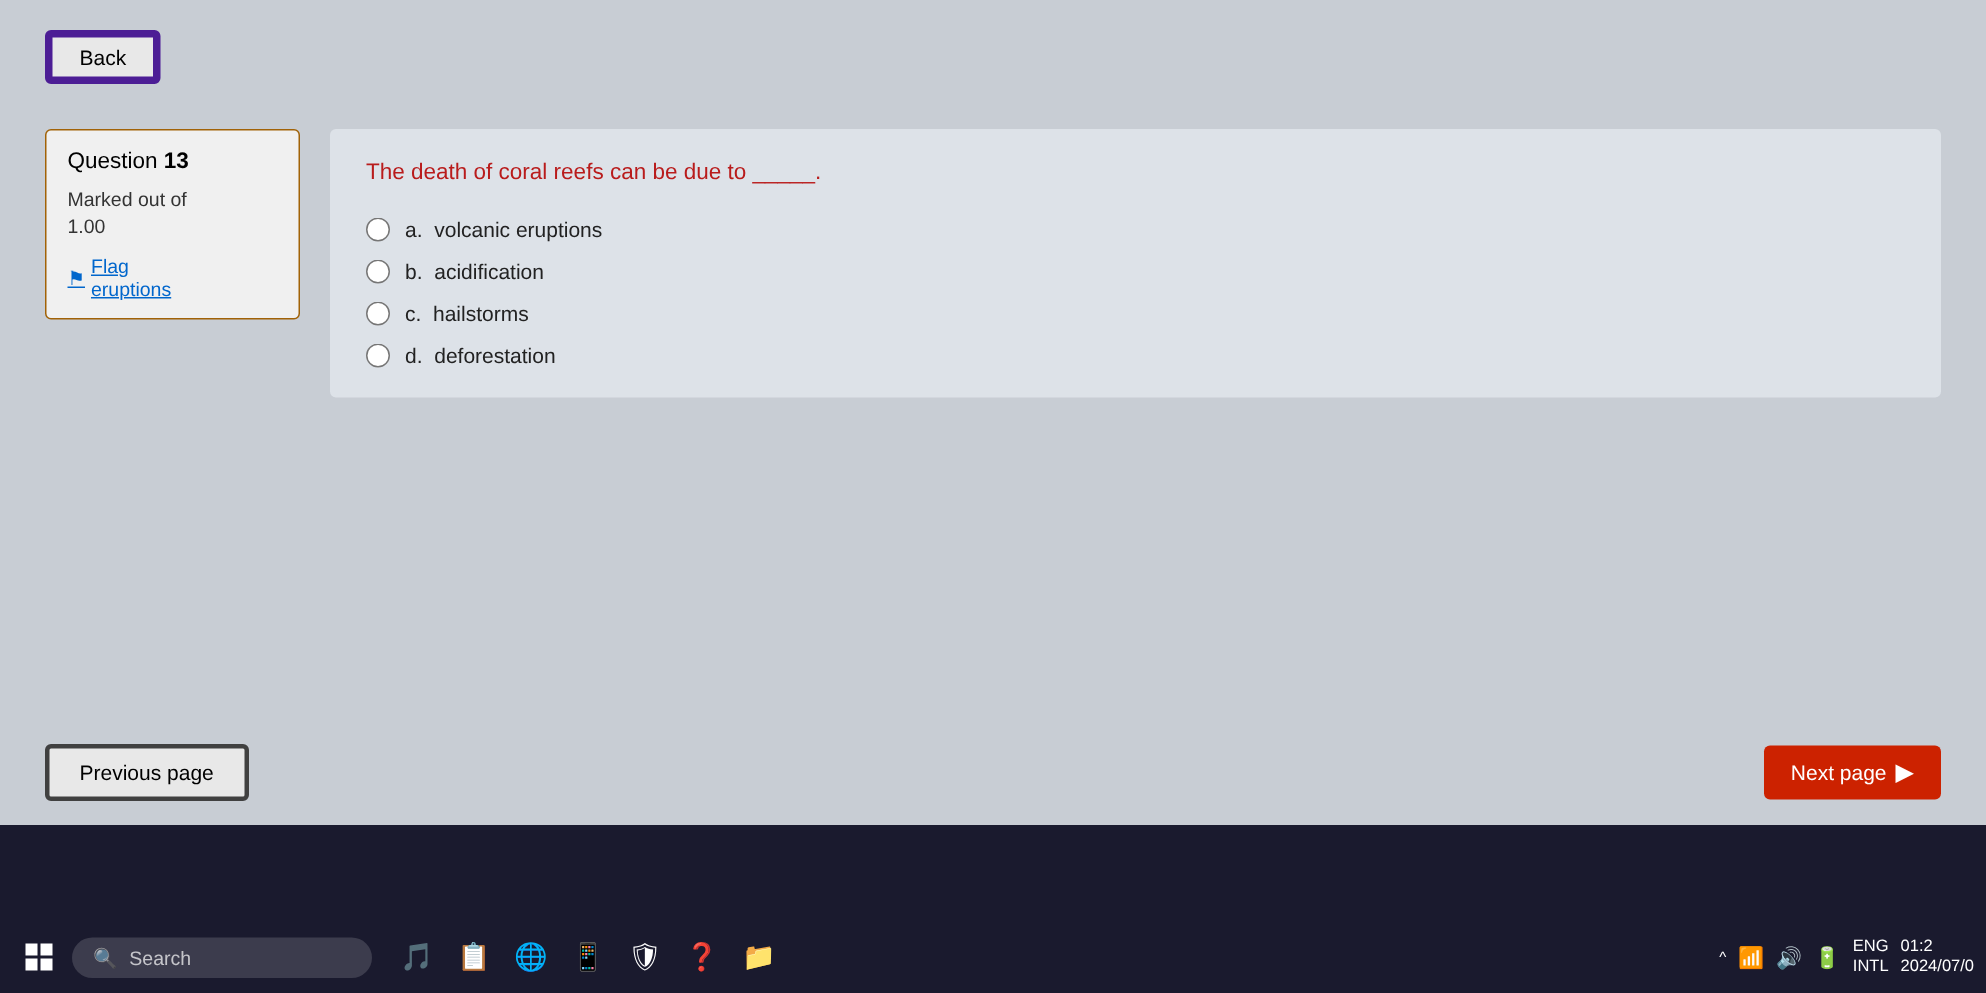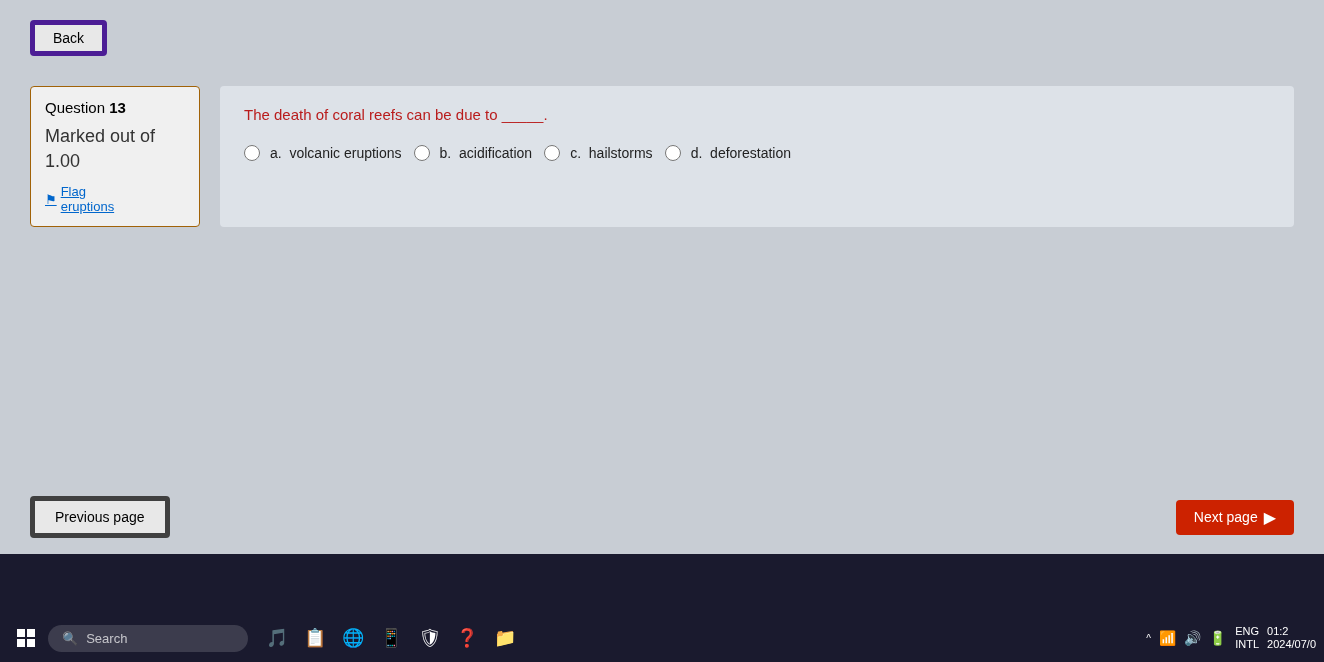--- a/index.html
+++ b/index.html
@@ -62,21 +62,21 @@
     }
 
     .not-answered {
       font-size: 13px;
       color: #333;
       margin-bottom: 10px;
       line-height: 1.3;
     }
 
     .marked-out {
-      font-size: 18px;
+      font-size: 13px;
       color: #333;
       margin-bottom: 10px;
       line-height: 1.4;
     }
 
     .flag-question {
       font-size: 13px;
       color: #0066cc;
       cursor: pointer;
       text-decoration: underline;
@@ -94,21 +94,21 @@
     }
 
     .question-text {
       font-size: 15px;
       color: #b91c1c;
       margin-bottom: 22px;
     }
 
     .options {
       display: flex;
-      flex-direction: row;
+      flex-direction: column;
       gap: 12px;
     }
 
     .option {
       display: flex;
       align-items: center;
       gap: 10px;
       font-size: 14px;
       color: #222;
       cursor: pointer;
@@ -130,21 +130,21 @@
     .nav-buttons {
       display: flex;
       justify-content: space-between;
       align-items: center;
       padding: 16px 30px;
       background: #c8cdd4;
     }
 
     .prev-button {
       background: #e8e8e8;
-      border: 5px solid #404040;
+      border: 3px solid #404040;
       border-radius: 4px;
       padding: 8px 20px;
       font-size: 14px;
       cursor: pointer;
     }
 
     .next-button {
       background: #cc2200;
       color: white;
       border: none;

